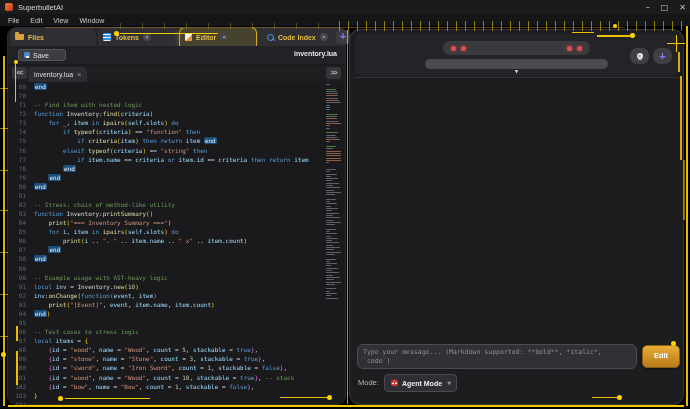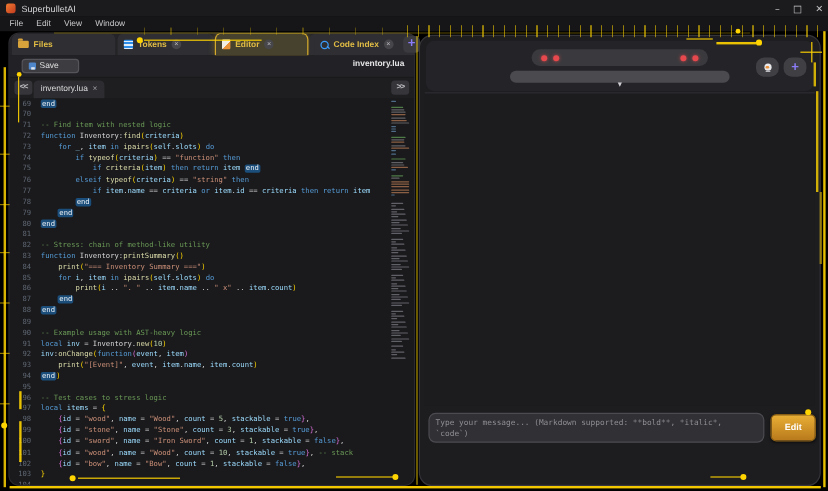--- a/index.html
+++ b/index.html
@@ -316,20 +316,28 @@
       <span class="icon-cam"></span>
     </div>
     <div class="hdr-btn" id="add-btn">+</div>
   </div>
   <div id="chat-divider"></div>
   <div id="chat-area"></div>
 
   <textarea id="msg-input" placeholder="Type your message... (Markdown supported: **bold**, *italic*, `code`)" style=""></textarea>
   <div id="send-btn">Edit</div>
 
+  <div id="mode-row">
+    <span id="mode-label">Mode:</span>
+    <div id="mode-select">
+      <span class="icon-robot"></span>
+      <span class="lbl">Agent Mode</span>
+      <span class="caret">▼</span>
+    </div>
+  </div>
 </div>
 
 <div class="abs" id="annotations" style="left:0;top:0;width:690px;height:409px;pointer-events:none;z-index:9;">
     <div class="ann ticks" style="left: 339px; top: 21px; width: 348px; height: 10px;"></div>
     <div class="ann ticks2" style="left: 120px; top: 23px; width: 215px; height: 6px;"></div>
     <div class="ann" style="left: 45px; top: 27px; width: 580px; height: 1px; opacity: 0.3;"></div>
     <div class="ann" style="left: 3px; top: 56px; width: 1.5px; height: 350px; opacity: 0.85;"></div>
     <div class="ann" style="left: 0px; top: 88px; width: 8px; height: 1px; opacity: 0.6;"></div>
     <div class="ann" style="left: 0px; top: 128px; width: 8px; height: 1px; opacity: 0.6;"></div>
     <div class="ann" style="left: 0px; top: 170px; width: 8px; height: 1px; opacity: 0.6;"></div>

